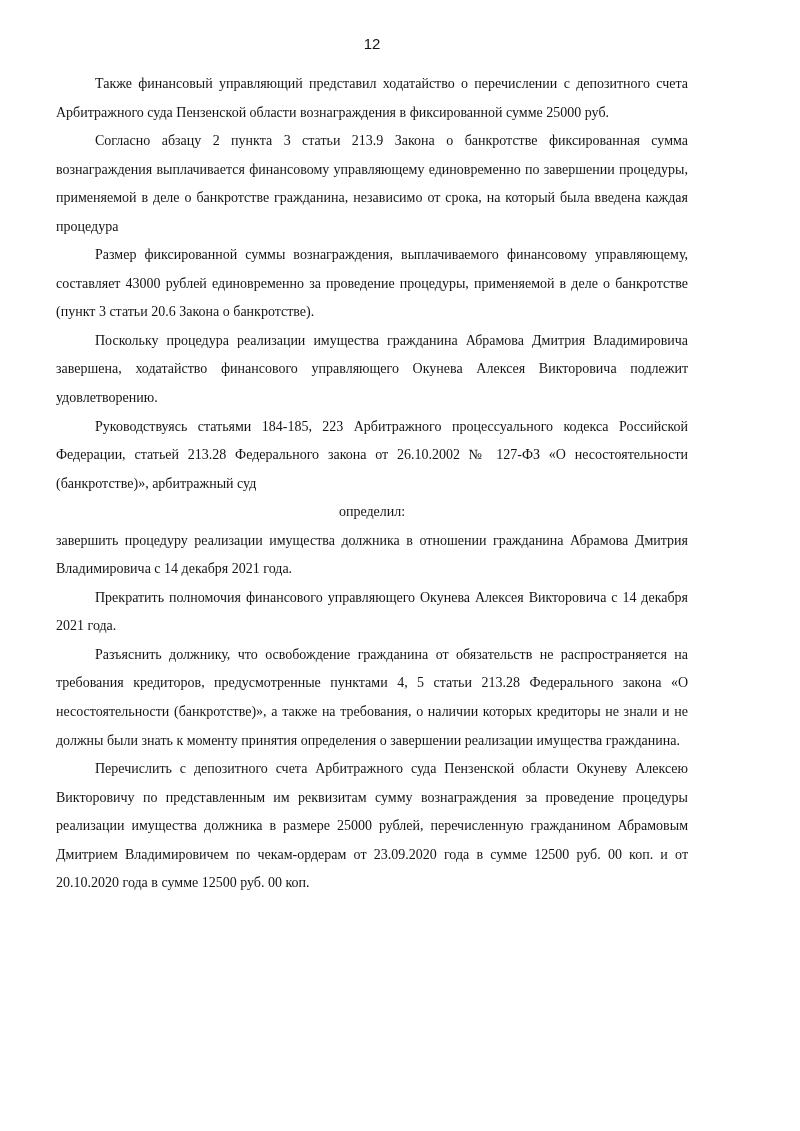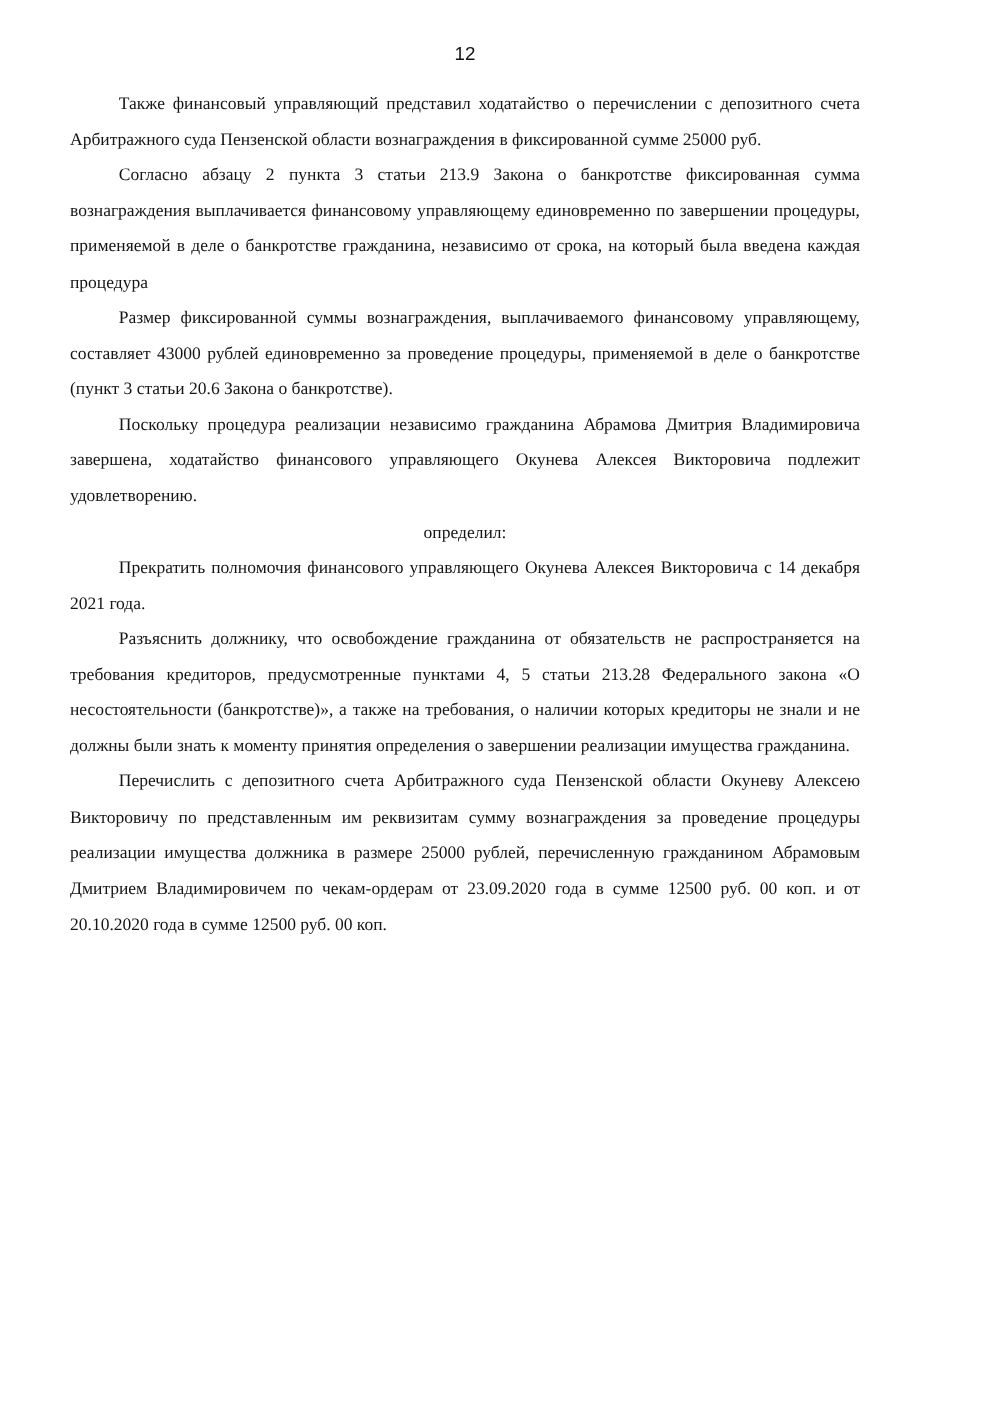--- a/index.html
+++ b/index.html
@@ -50,19 +50,21 @@
 </head>
 <body>
 
 <div class="page">
   <div class="page-number">12</div>
 
   <div class="doc">
     <p class="indent">Также финансовый управляющий представил ходатайство о перечислении с депозитного счета Арбитражного суда Пензенской области вознаграждения в фиксированной сумме 25000 руб.</p>
     <p class="indent">Согласно абзацу 2 пункта 3 статьи 213.9 Закона о банкротстве фиксированная сумма вознаграждения выплачивается финансовому управляющему единовременно по завершении процедуры, применяемой в деле о банкротстве гражданина, независимо от срока, на который была введена каждая процедура</p>
     <p class="indent">Размер фиксированной суммы вознаграждения, выплачиваемого финансовому управляющему, составляет 43000 рублей единовременно за проведение процедуры, применяемой в деле о банкротстве (пункт 3 статьи 20.6 Закона о банкротстве).</p>
-    <p class="indent">Поскольку процедура реализации независимо гражданина Абрамова Дмитрия Владимировича завершена, ходатайство финансового управляющего Окунева Алексея Викторовича подлежит удовлетворению.</p>
+    <p class="indent">Поскольку процедура реализации имущества гражданина Абрамова Дмитрия Владимировича завершена, ходатайство финансового управляющего Окунева Алексея Викторовича подлежит удовлетворению.</p>
+    <p class="indent">Руководствуясь статьями 184-185, 223 Арбитражного процессуального кодекса Российской Федерации, статьей 213.28 Федерального закона от 26.10.2002 № 127-ФЗ «О несостоятельности (банкротстве)», арбитражный суд</p>
     <p class="center">определил:</p>
+    <p class="no-indent">завершить процедуру реализации имущества должника в отношении гражданина Абрамова Дмитрия Владимировича с 14 декабря 2021 года.</p>
     <p class="indent">Прекратить полномочия финансового управляющего Окунева Алексея Викторовича с 14 декабря 2021 года.</p>
     <p class="indent">Разъяснить должнику, что освобождение гражданина от обязательств не распространяется на требования кредиторов, предусмотренные пунктами 4, 5 статьи 213.28 Федерального закона «О несостоятельности (банкротстве)», а также на требования, о наличии которых кредиторы не знали и не должны были знать к моменту принятия определения о завершении реализации имущества гражданина.</p>
     <p class="indent">Перечислить с депозитного счета Арбитражного суда Пензенской области Окуневу Алексею Викторовичу по представленным им реквизитам сумму вознаграждения за проведение процедуры реализации имущества должника в размере 25000 рублей, перечисленную гражданином Абрамовым Дмитрием Владимировичем по чекам-ордерам от 23.09.2020 года в сумме 12500 руб. 00 коп. и от 20.10.2020 года в сумме 12500 руб. 00 коп.</p>
   </div>
 </div>
 
 </body></html>

